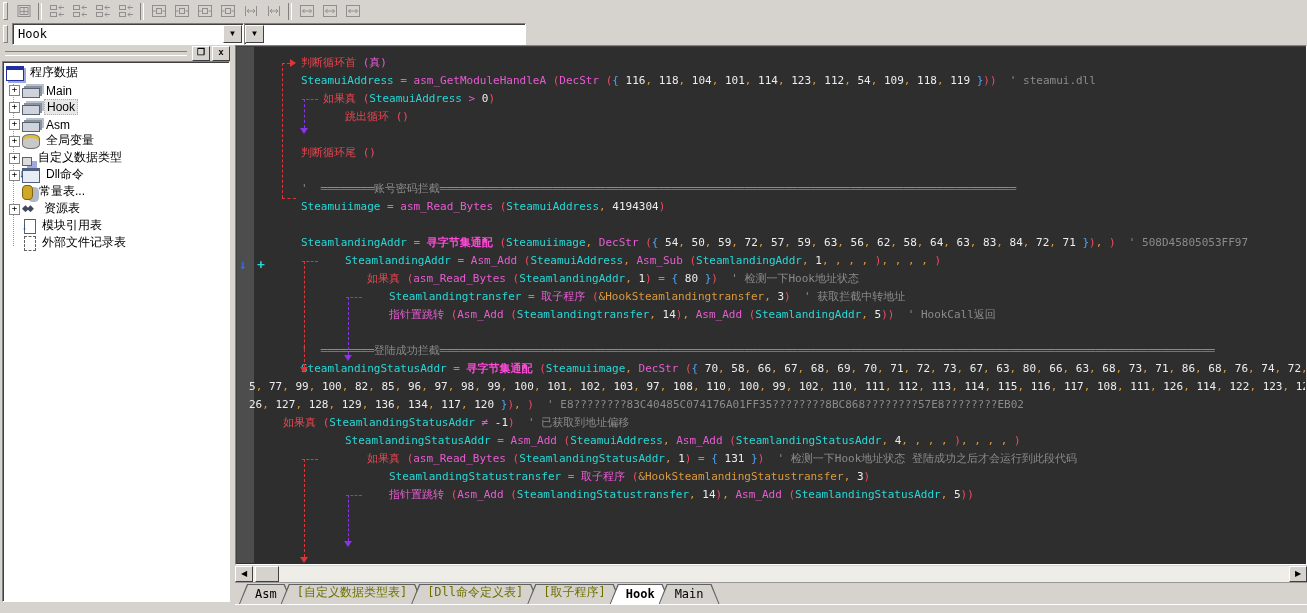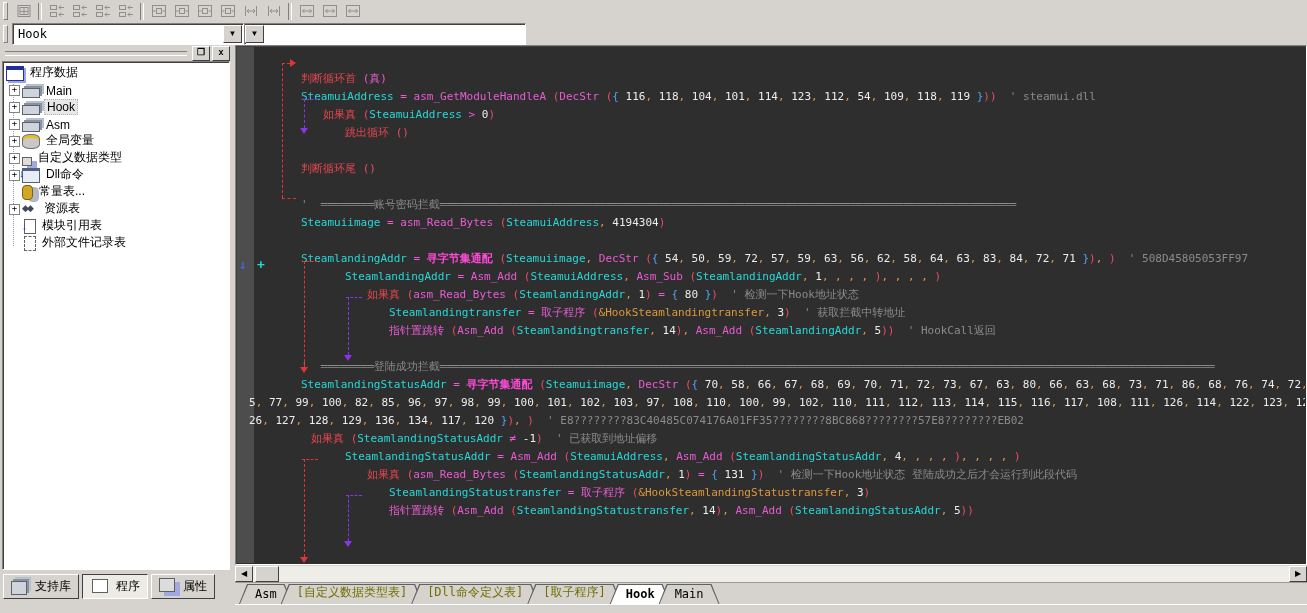--- a/index.html
+++ b/index.html
@@ -58,21 +58,21 @@
   .pbtn{height:23px;display:flex;align-items:center;gap:4px;padding:0 7px;background:#d6d3ce;
         border:1px solid;border-color:#ffffff #404040 #404040 #ffffff}
   .pbtn.active{border-color:#404040 #ffffff #ffffff #404040;background:#edebe6}
   .pbtn .bico{width:14px;height:12px;position:relative}
   #side-fill{height:11px}
   
   #editor{position:relative;height:523px;background:#2e2e2e;overflow:hidden;
           border:1px solid;border-color:#808080 #ffffff #ffffff #808080;box-shadow:inset 1px 1px 0 #404040;
           font-family:"DejaVu Sans Mono",monospace;font-size:11px;line-height:18px}
   #gutter{position:absolute;left:1px;top:1px;bottom:1px;width:17px;background:#4d4d4d}
-  #code{position:absolute;left:1px;top:24px;right:1px}
+  #code{position:absolute;left:1px;top:8px;right:1px}
   .code-line{height:18px;white-space:pre;overflow:hidden}
   .tk-kw{color:#e8454f}
   .tk-fn,.tk-op{color:#e95bd4}
   .tk-fnb{color:#ff49d8;font-weight:bold}
   .tk-var{color:#27d8d8}
   .tk-num{color:#ededed}
   .tk-com{color:#dd9a3c}
   .tk-br{color:#4fa1f2}
   .tk-par{color:#ee4b66}
   .tk-cmt{color:#8b8b8b}
@@ -275,35 +275,20 @@
         </div>
         <div class="tree-row child">
           <span class="tico ic-doc arrow"></span>
           <span class="tree-label">模块引用表</span>
         </div>
         <div class="tree-row child">
           <span class="tico ic-doc dashed"></span>
           <span class="tree-label">外部文件记录表</span>
         </div>
       </div>
-    <div id="side-buttons">
-
-    <div class="pbtn">
-          <span class="bico tico ic-prj"></span>
-          <span>支持库</span>
-        </div>
-        <div class="pbtn active">
-          <span class="bico tico ic-doc"></span>
-          <span>程序</span>
-        </div>
-        <div class="pbtn">
-          <span class="bico tico ic-dt"></span>
-          <span>属性</span>
-        </div>
-      </div>
     <div id="side-fill"></div>
   </div>
 
   <div id="splitter"></div>
 
   <div id="right">
     <div id="editor">
       <div id="gutter"></div>
       <div id="code">
           <div class="code-line" style="padding-left: 64px;"><span class="tk-kw">判断循环首 </span><span class="tk-fn">(真)</span></div>
@@ -319,21 +304,21 @@
           <div class="code-line" style="padding-left: 64px;"><span class="tk-var">SteamlandingAddr </span><span class="tk-op">= </span><span class="tk-fnb">寻字节集通配 </span><span class="tk-par">(</span><span class="tk-var">Steamuiimage</span><span class="tk-com">, </span><span class="tk-fn">DecStr </span><span class="tk-par">(</span><span class="tk-br">{ </span><span class="tk-num">54</span><span class="tk-com">, </span><span class="tk-num">50</span><span class="tk-com">, </span><span class="tk-num">59</span><span class="tk-com">, </span><span class="tk-num">72</span><span class="tk-com">, </span><span class="tk-num">57</span><span class="tk-com">, </span><span class="tk-num">59</span><span class="tk-com">, </span><span class="tk-num">63</span><span class="tk-com">, </span><span class="tk-num">56</span><span class="tk-com">, </span><span class="tk-num">62</span><span class="tk-com">, </span><span class="tk-num">58</span><span class="tk-com">, </span><span class="tk-num">64</span><span class="tk-com">, </span><span class="tk-num">63</span><span class="tk-com">, </span><span class="tk-num">83</span><span class="tk-com">, </span><span class="tk-num">84</span><span class="tk-com">, </span><span class="tk-num">72</span><span class="tk-com">, </span><span class="tk-num">71</span><span class="tk-br"> }</span><span class="tk-par">)</span><span class="tk-com">, </span><span class="tk-par">)</span><span class="tk-cmt">  ' 508D45805053FF97</span></div>
           <div class="code-line" style="padding-left: 108px;"><span class="tk-var">SteamlandingAddr </span><span class="tk-op">= </span><span class="tk-fn">Asm_Add </span><span class="tk-par">(</span><span class="tk-var">SteamuiAddress</span><span class="tk-com">, </span><span class="tk-fn">Asm_Sub </span><span class="tk-par">(</span><span class="tk-var">SteamlandingAddr</span><span class="tk-com">, </span><span class="tk-num">1</span><span class="tk-com">, , , , </span><span class="tk-par">)</span><span class="tk-com">, , , , </span><span class="tk-par">)</span></div>
           <div class="code-line" style="padding-left: 130px;"><span class="tk-kw">如果真 </span><span class="tk-par">(</span><span class="tk-fn">asm_Read_Bytes </span><span class="tk-par">(</span><span class="tk-var">SteamlandingAddr</span><span class="tk-com">, </span><span class="tk-num">1</span><span class="tk-par">) </span><span class="tk-op">= </span><span class="tk-br">{ </span><span class="tk-num">80</span><span class="tk-br"> }</span><span class="tk-par">)</span><span class="tk-cmt">  ' 检测一下Hook地址状态</span></div>
           <div class="code-line" style="padding-left: 152px;"><span class="tk-var">Steamlandingtransfer </span><span class="tk-op">= </span><span class="tk-fn">取子程序 </span><span class="tk-par">(</span><span class="tk-ad">&amp;HookSteamlandingtransfer</span><span class="tk-com">, </span><span class="tk-num">3</span><span class="tk-par">)</span><span class="tk-cmt">  ' 获取拦截中转地址</span></div>
           <div class="code-line" style="padding-left: 152px;"><span class="tk-fn">指针置跳转 </span><span class="tk-par">(</span><span class="tk-fn">Asm_Add </span><span class="tk-par">(</span><span class="tk-var">Steamlandingtransfer</span><span class="tk-com">, </span><span class="tk-num">14</span><span class="tk-par">)</span><span class="tk-com">, </span><span class="tk-fn">Asm_Add </span><span class="tk-par">(</span><span class="tk-var">SteamlandingAddr</span><span class="tk-com">, </span><span class="tk-num">5</span><span class="tk-par">))</span><span class="tk-cmt">  ' HookCall返回</span></div>
           <div class="code-line" style="padding-left: 0px;"></div>
           <div class="code-line" style="padding-left: 64px;"><span class="tk-cmt">'  ════════登陆成功拦截═════════════════════════════════════════════════════════════════════════════════════════════════════════════════════</span></div>
           <div class="code-line" style="padding-left: 64px;"><span class="tk-var">SteamlandingStatusAddr </span><span class="tk-op">= </span><span class="tk-fnb">寻字节集通配 </span><span class="tk-par">(</span><span class="tk-var">Steamuiimage</span><span class="tk-com">, </span><span class="tk-fn">DecStr </span><span class="tk-par">(</span><span class="tk-br">{ </span><span class="tk-num">70</span><span class="tk-com">, </span><span class="tk-num">58</span><span class="tk-com">, </span><span class="tk-num">66</span><span class="tk-com">, </span><span class="tk-num">67</span><span class="tk-com">, </span><span class="tk-num">68</span><span class="tk-com">, </span><span class="tk-num">69</span><span class="tk-com">, </span><span class="tk-num">70</span><span class="tk-com">, </span><span class="tk-num">71</span><span class="tk-com">, </span><span class="tk-num">72</span><span class="tk-com">, </span><span class="tk-num">73</span><span class="tk-com">, </span><span class="tk-num">67</span><span class="tk-com">, </span><span class="tk-num">63</span><span class="tk-com">, </span><span class="tk-num">80</span><span class="tk-com">, </span><span class="tk-num">66</span><span class="tk-com">, </span><span class="tk-num">63</span><span class="tk-com">, </span><span class="tk-num">68</span><span class="tk-com">, </span><span class="tk-num">73</span><span class="tk-com">, </span><span class="tk-num">71</span><span class="tk-com">, </span><span class="tk-num">86</span><span class="tk-com">, </span><span class="tk-num">68</span><span class="tk-com">, </span><span class="tk-num">76</span><span class="tk-com">, </span><span class="tk-num">74</span><span class="tk-com">, </span><span class="tk-num">72</span><span class="tk-com">, </span></div>
           <div class="code-line" style="padding-left: 12px;"><span class="tk-num">5</span><span class="tk-com">, </span><span class="tk-num">77</span><span class="tk-com">, </span><span class="tk-num">99</span><span class="tk-com">, </span><span class="tk-num">100</span><span class="tk-com">, </span><span class="tk-num">82</span><span class="tk-com">, </span><span class="tk-num">85</span><span class="tk-com">, </span><span class="tk-num">96</span><span class="tk-com">, </span><span class="tk-num">97</span><span class="tk-com">, </span><span class="tk-num">98</span><span class="tk-com">, </span><span class="tk-num">99</span><span class="tk-com">, </span><span class="tk-num">100</span><span class="tk-com">, </span><span class="tk-num">101</span><span class="tk-com">, </span><span class="tk-num">102</span><span class="tk-com">, </span><span class="tk-num">103</span><span class="tk-com">, </span><span class="tk-num">97</span><span class="tk-com">, </span><span class="tk-num">108</span><span class="tk-com">, </span><span class="tk-num">110</span><span class="tk-com">, </span><span class="tk-num">100</span><span class="tk-com">, </span><span class="tk-num">99</span><span class="tk-com">, </span><span class="tk-num">102</span><span class="tk-com">, </span><span class="tk-num">110</span><span class="tk-com">, </span><span class="tk-num">111</span><span class="tk-com">, </span><span class="tk-num">112</span><span class="tk-com">, </span><span class="tk-num">113</span><span class="tk-com">, </span><span class="tk-num">114</span><span class="tk-com">, </span><span class="tk-num">115</span><span class="tk-com">, </span><span class="tk-num">116</span><span class="tk-com">, </span><span class="tk-num">117</span><span class="tk-com">, </span><span class="tk-num">108</span><span class="tk-com">, </span><span class="tk-num">111</span><span class="tk-com">, </span><span class="tk-num">126</span><span class="tk-com">, </span><span class="tk-num">114</span><span class="tk-com">, </span><span class="tk-num">122</span><span class="tk-com">, </span><span class="tk-num">123</span><span class="tk-com">, </span><span class="tk-num">124</span></div>
           <div class="code-line" style="padding-left: 12px;"><span class="tk-num">26</span><span class="tk-com">, </span><span class="tk-num">127</span><span class="tk-com">, </span><span class="tk-num">128</span><span class="tk-com">, </span><span class="tk-num">129</span><span class="tk-com">, </span><span class="tk-num">136</span><span class="tk-com">, </span><span class="tk-num">134</span><span class="tk-com">, </span><span class="tk-num">117</span><span class="tk-com">, </span><span class="tk-num">120</span><span class="tk-br"> }</span><span class="tk-par">)</span><span class="tk-com">, </span><span class="tk-par">)</span><span class="tk-cmt">  ' E8????????83C40485C074176A01FF35????????8BC868????????57E8????????EB02</span></div>
-          <div class="code-line" style="padding-left: 74px;"><span class="tk-kw">如果真 </span><span class="tk-par">(</span><span class="tk-var">SteamlandingStatusAddr </span><span class="tk-op">≠ </span><span class="tk-num">-1</span><span class="tk-par">)</span><span class="tk-cmt">  ' 已获取到地址偏移</span></div>
+          <div class="code-line" style="padding-left: 46px;"><span class="tk-kw">如果真 </span><span class="tk-par">(</span><span class="tk-var">SteamlandingStatusAddr </span><span class="tk-op">≠ </span><span class="tk-num">-1</span><span class="tk-par">)</span><span class="tk-cmt">  ' 已获取到地址偏移</span></div>
           <div class="code-line" style="padding-left: 108px;"><span class="tk-var">SteamlandingStatusAddr </span><span class="tk-op">= </span><span class="tk-fn">Asm_Add </span><span class="tk-par">(</span><span class="tk-var">SteamuiAddress</span><span class="tk-com">, </span><span class="tk-fn">Asm_Add </span><span class="tk-par">(</span><span class="tk-var">SteamlandingStatusAddr</span><span class="tk-com">, </span><span class="tk-num">4</span><span class="tk-com">, , , , </span><span class="tk-par">)</span><span class="tk-com">, , , , </span><span class="tk-par">)</span></div>
           <div class="code-line" style="padding-left: 130px;"><span class="tk-kw">如果真 </span><span class="tk-par">(</span><span class="tk-fn">asm_Read_Bytes </span><span class="tk-par">(</span><span class="tk-var">SteamlandingStatusAddr</span><span class="tk-com">, </span><span class="tk-num">1</span><span class="tk-par">) </span><span class="tk-op">= </span><span class="tk-br">{ </span><span class="tk-num">131</span><span class="tk-br"> }</span><span class="tk-par">)</span><span class="tk-cmt">  ' 检测一下Hook地址状态 登陆成功之后才会运行到此段代码</span></div>
           <div class="code-line" style="padding-left: 152px;"><span class="tk-var">SteamlandingStatustransfer </span><span class="tk-op">= </span><span class="tk-fn">取子程序 </span><span class="tk-par">(</span><span class="tk-ad">&amp;HookSteamlandingStatustransfer</span><span class="tk-com">, </span><span class="tk-num">3</span><span class="tk-par">)</span></div>
           <div class="code-line" style="padding-left: 152px;"><span class="tk-fn">指针置跳转 </span><span class="tk-par">(</span><span class="tk-fn">Asm_Add </span><span class="tk-par">(</span><span class="tk-var">SteamlandingStatustransfer</span><span class="tk-com">, </span><span class="tk-num">14</span><span class="tk-par">)</span><span class="tk-com">, </span><span class="tk-fn">Asm_Add </span><span class="tk-par">(</span><span class="tk-var">SteamlandingStatusAddr</span><span class="tk-com">, </span><span class="tk-num">5</span><span class="tk-par">))</span></div>
           <div class="code-line" style="padding-left: 0px;"></div>
         </div>
 
       <div class="fv fred" style="left:46px;top:17px;height:135px"></div>
       <div class="fh fred" style="left:46px;top:17px;width:8px"></div>
       <div class="arr-r" style="left:54px;top:13px"></div>

